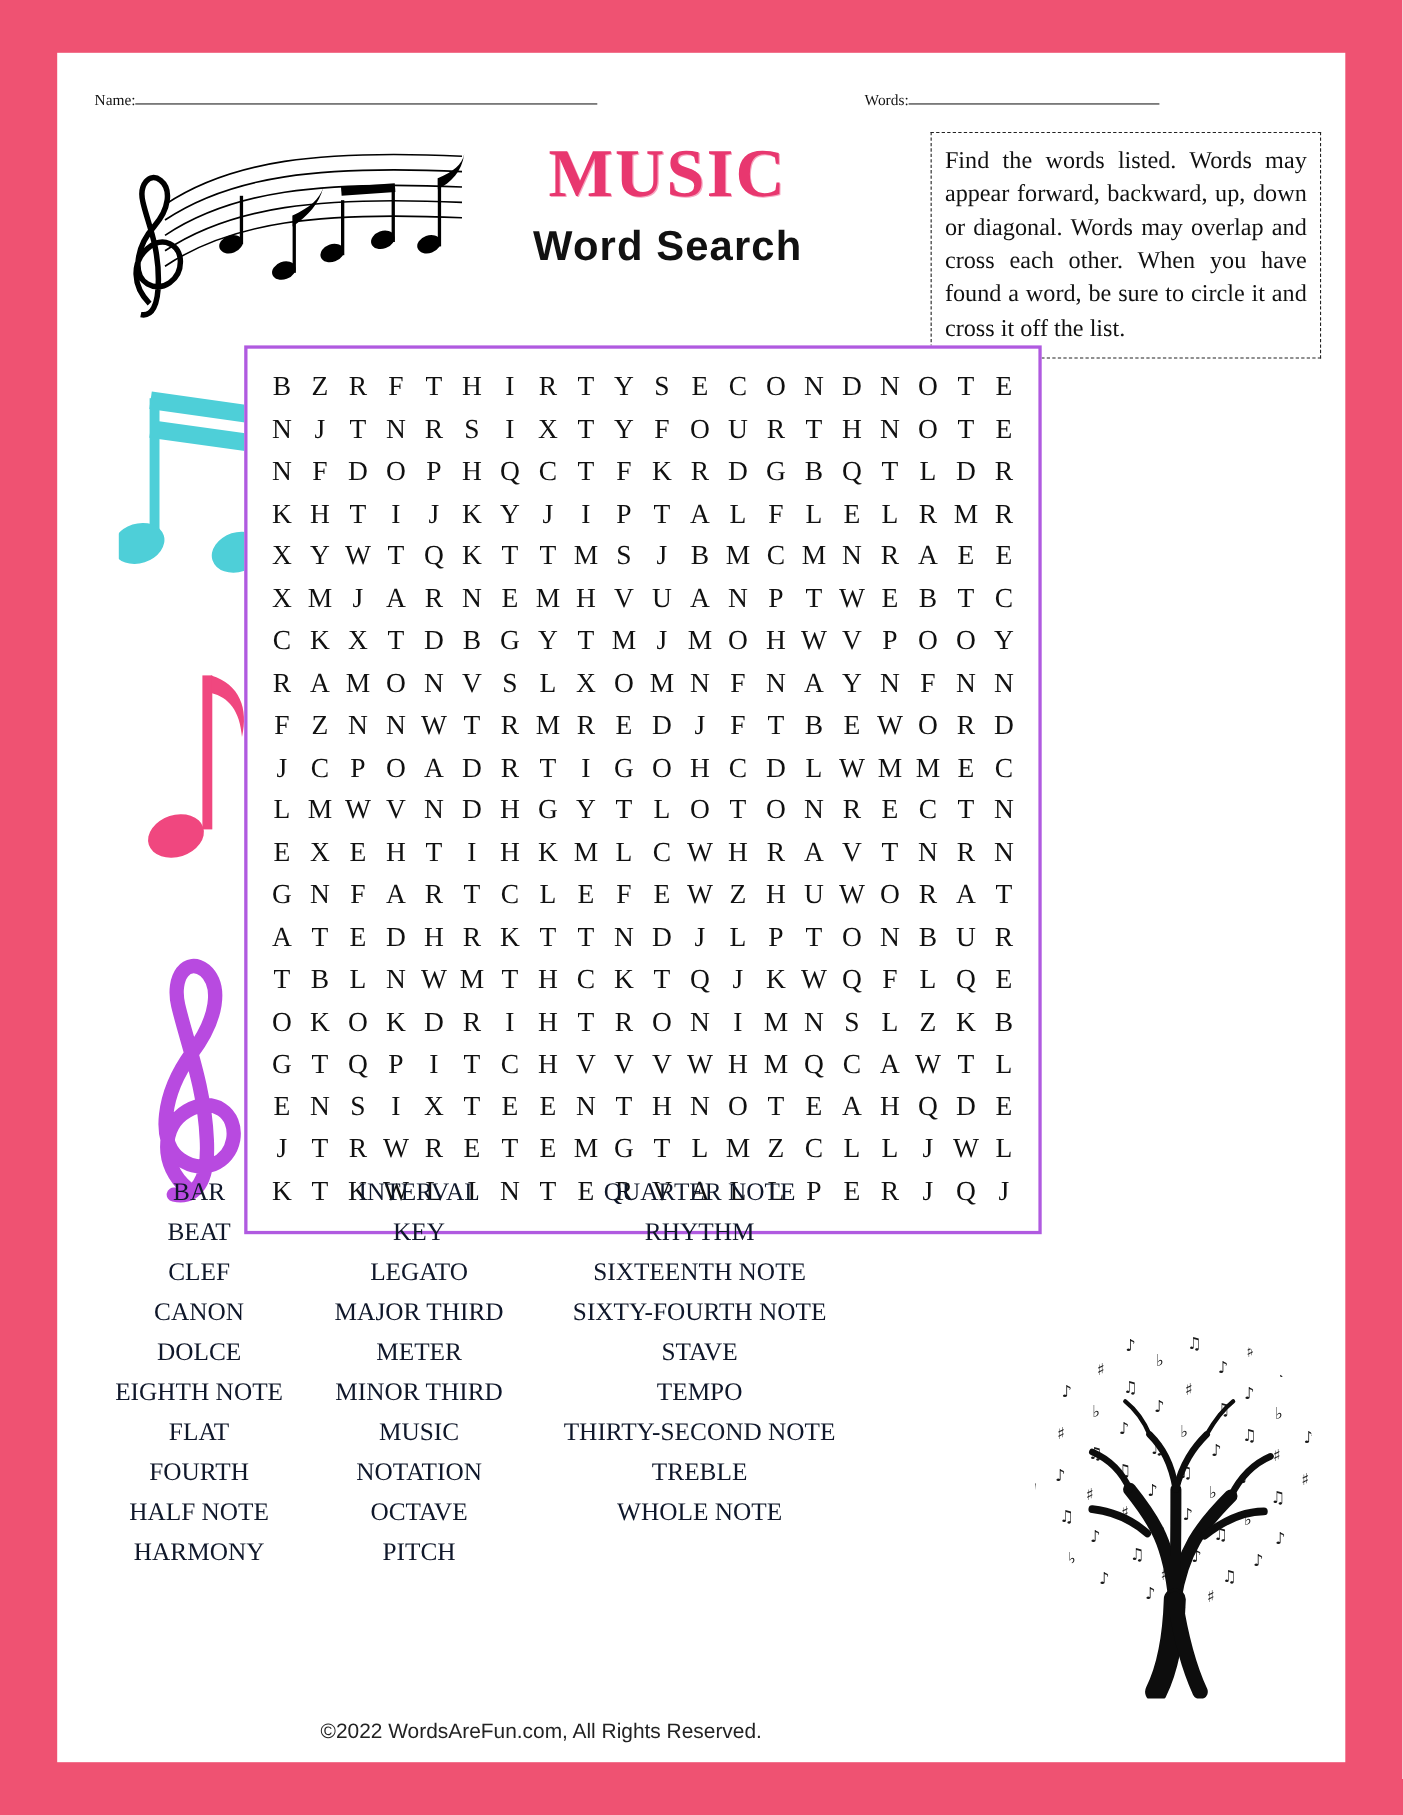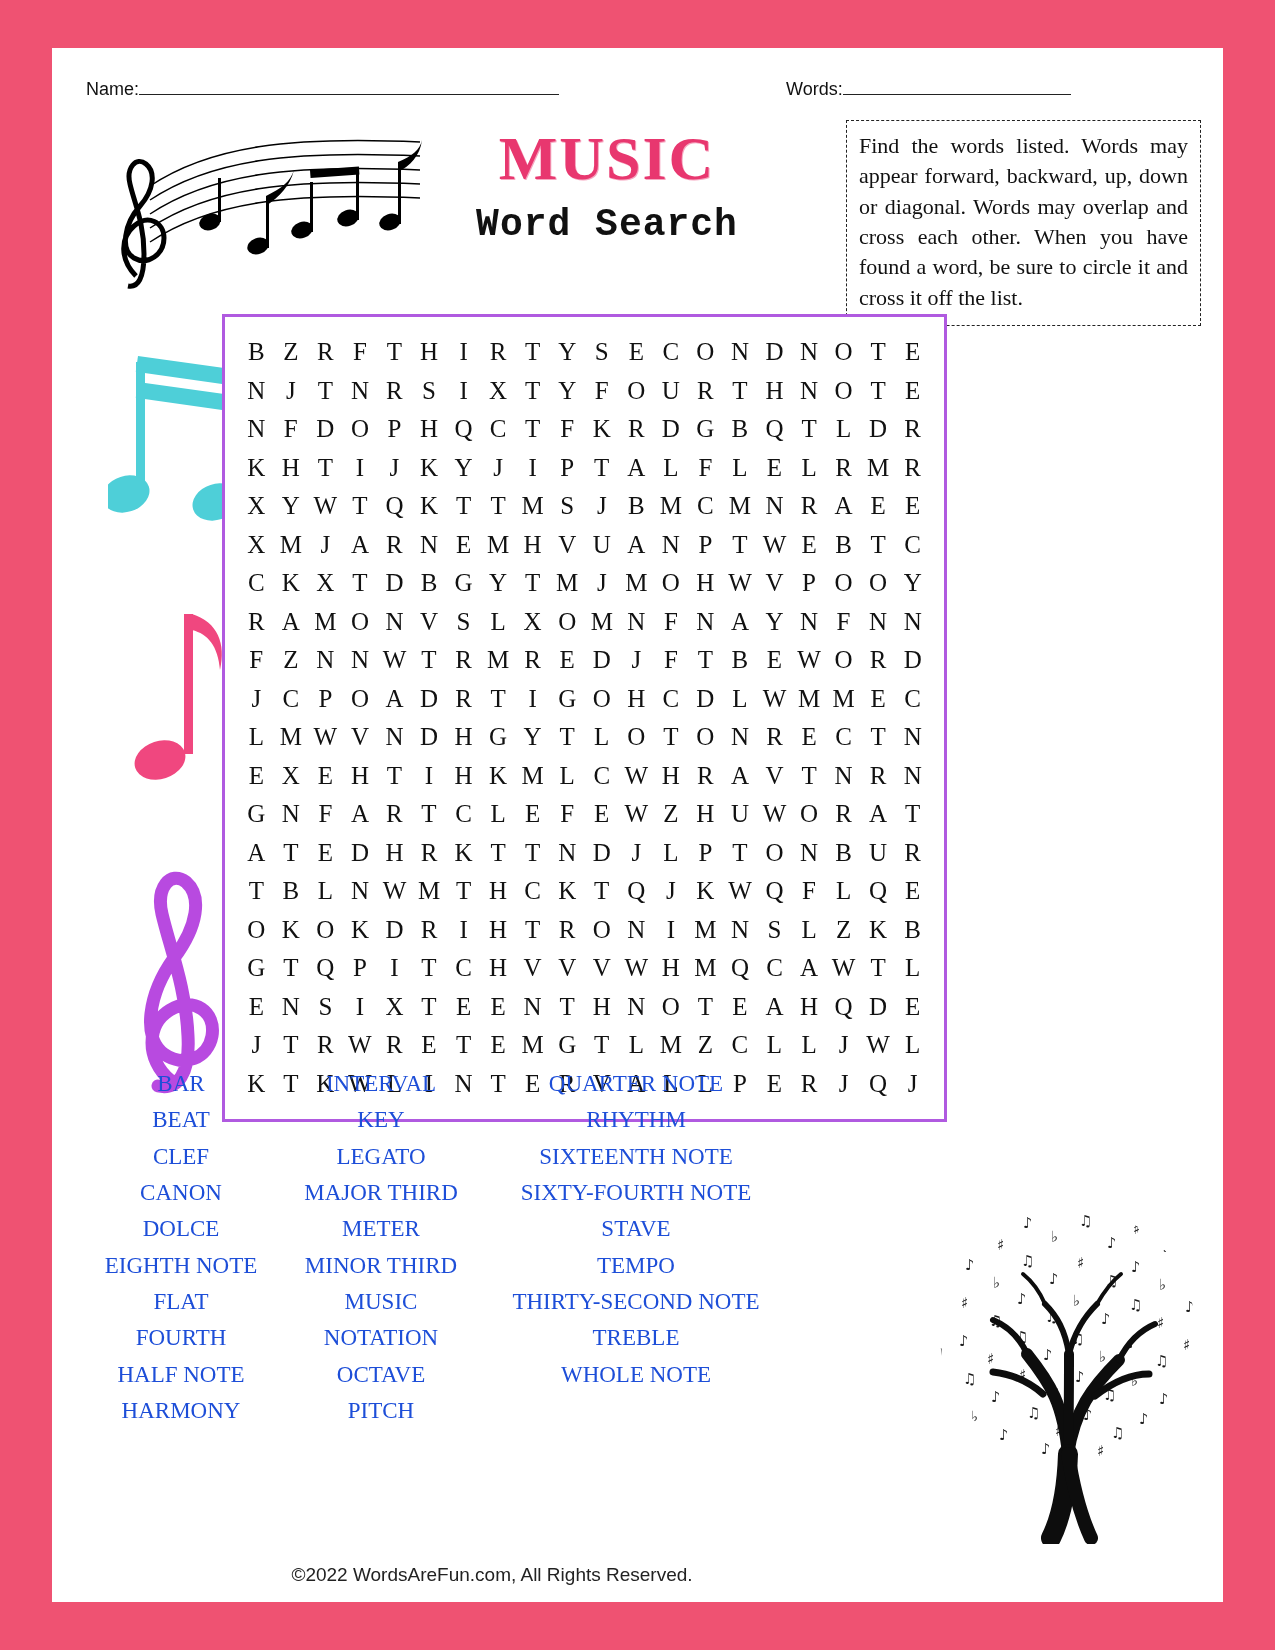--- a/index.html
+++ b/index.html
@@ -29,22 +29,22 @@
     box-sizing: border-box;
   }
 
   
   .namerow {
     position: absolute;
     top: 30px;
     left: 34px;
     right: 30px;
     height: 30px;
-    font-family: Liberation Sans, sans-serif;
-    font-size: 18px;
+    font-family: Liberation Serif, serif;
+    font-size: 14px;
     color: #111;
   }
   .namefield {
     position: absolute;
     left: 0;
     top: 0;
     white-space: nowrap;
   }
   .datefield {
     position: absolute;
@@ -72,21 +72,21 @@
     font-family: "Liberation Serif", serif;
     font-size: 62px;
     font-weight: bold;
     color: #e8376f;
     letter-spacing: 2px;
     line-height: 1.05;
     text-shadow: 1px 1px 0 #f6a7c0;
   }
   .title-sub {
     margin-top: 12px;
-    font-family: Liberation Mono, monospace;
+    font-family: Liberation Sans, sans-serif;
     font-size: 38px;
     font-weight: bold;
     color: #111;
     letter-spacing: 1px;
   }
 
   
   .instructions {
     position: absolute;
     top: 72px;
@@ -148,21 +148,21 @@
     left: 34px;
     top: 1018px;
     width: 700px;
     display: flex;
     justify-content: space-between;
   }
   .wordcol {
     text-align: center;
     font-size: 23px;
     line-height: 1.58;
-    color: #1d4ed8;
+    color: #0f172a;
     white-space: nowrap;
   }
   .wordcol.c1 { width: 190px; }
   .wordcol.c2 { width: 190px; }
   .wordcol.c3 { width: 300px; }
 
   
   .tree-art {
     position: absolute;
     right: 10px;

